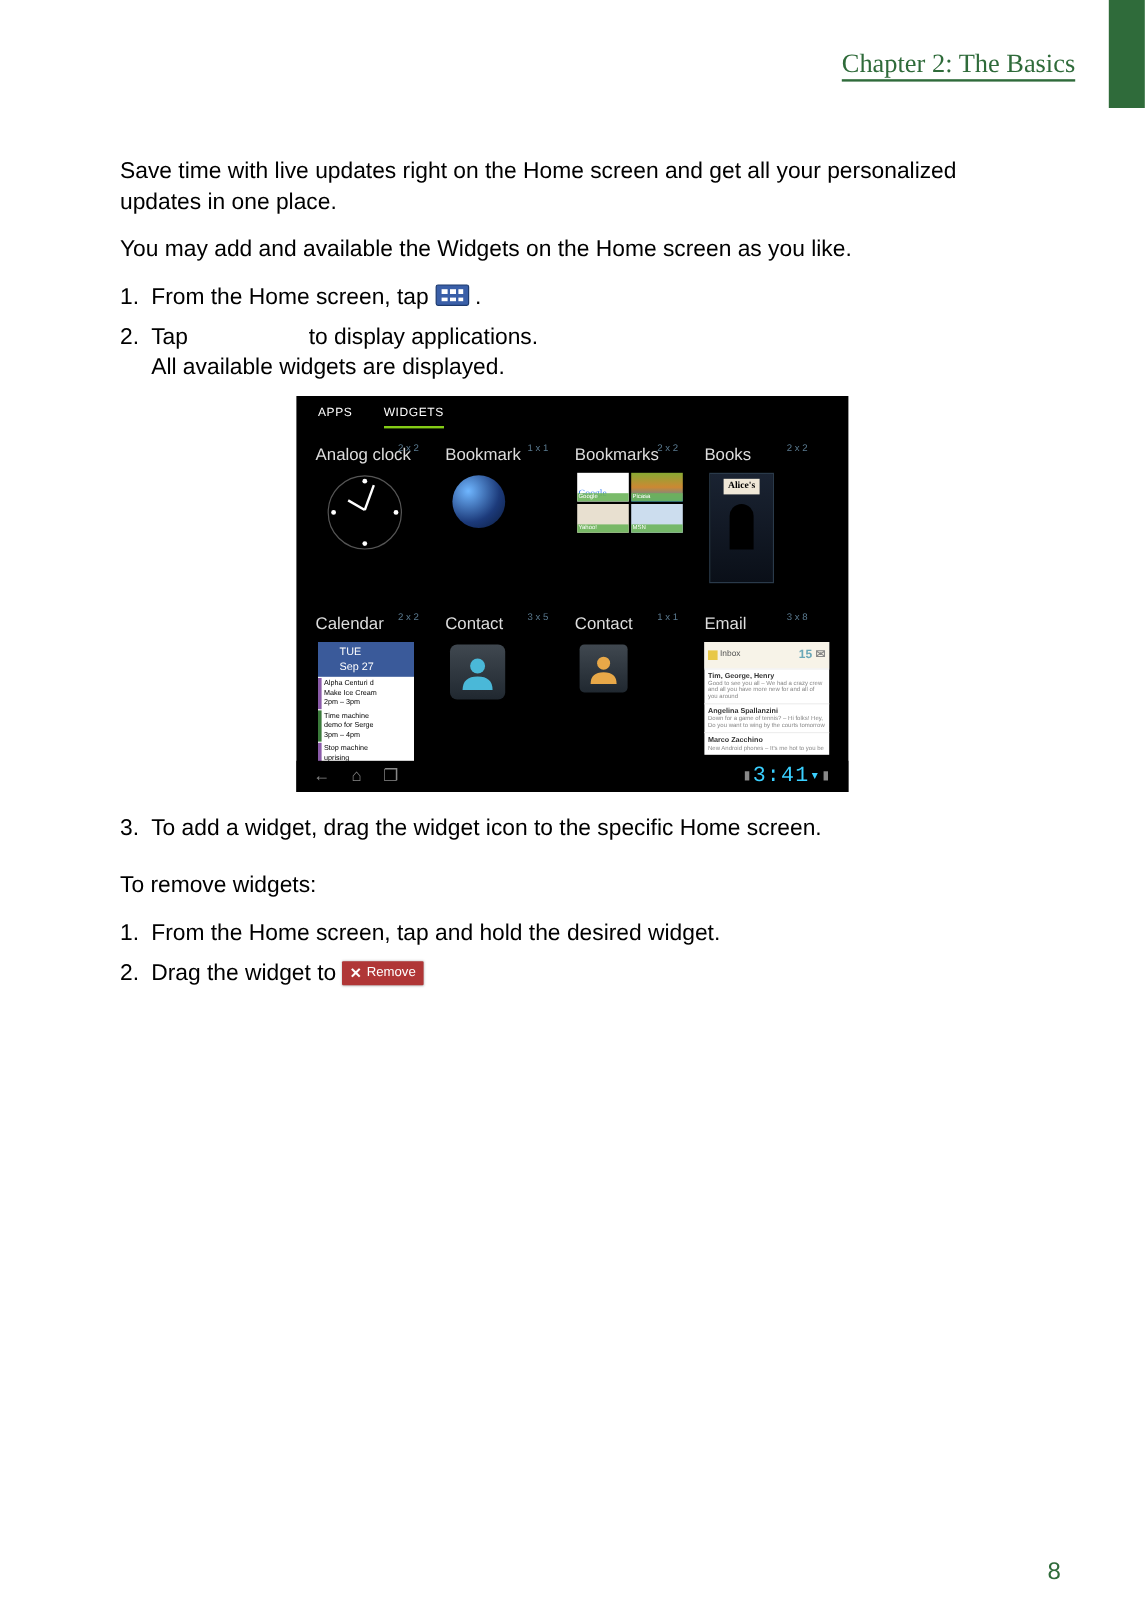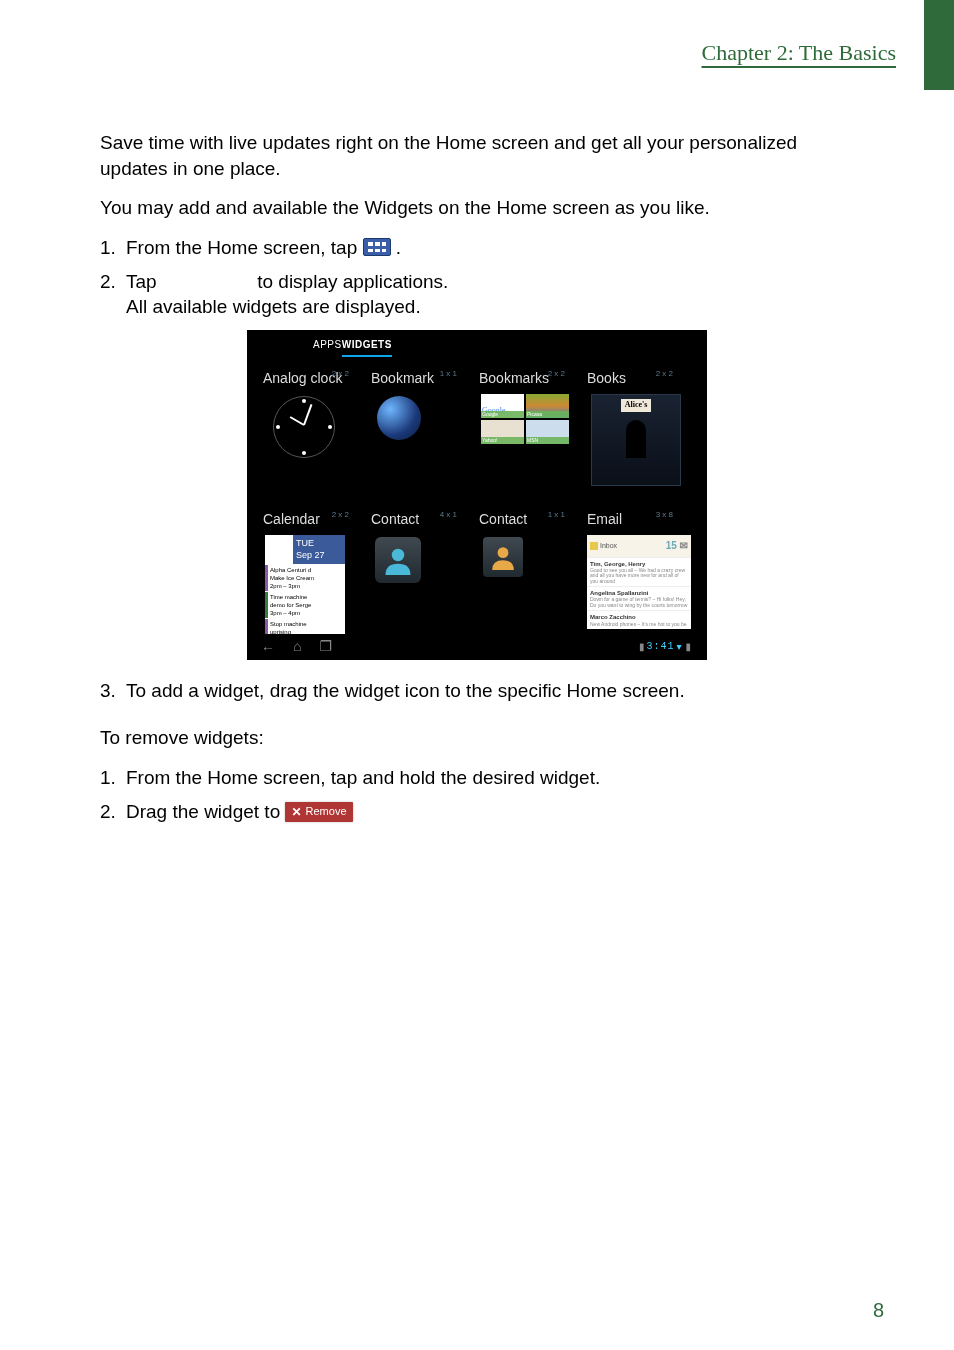--- a/index.html
+++ b/index.html
@@ -81,26 +81,26 @@
     width: 460px;
     height: 330px;
     margin: 10px auto 18px;
     background: #000;
     position: relative;
     font-size: 9px;
     color: #fff;
   }
   .shot .tabs {
     display: flex;
+    gap: 26px;
     padding: 8px 18px 6px;
     font-size: 10px;
     letter-spacing: .5px;
-    margin-left: 48px;
-  }
-  .shot .tabs .tab.active { border-bottom: 2px solid #0ea5e9; padding-bottom: 4px; font-weight: bold;}
+  }
+  .shot .tabs .tab.active { border-bottom: 2px solid #84cc16; padding-bottom: 4px; font-weight: normal;}
   .shot .grid {
     display: grid;
     grid-template-columns: repeat(4, 1fr);
     grid-auto-rows: 135px;
     gap: 6px 4px;
     padding: 6px 16px 0;
   }
   .widget-cell { position: relative; }
   .wname { font-size: 14px; color: #ddd; white-space: nowrap; }
   .wsize { position: absolute; top: 0; right: 18px; font-size: 8px; color: #5a7a90; }
@@ -130,32 +130,32 @@
     width: 88px; position: absolute; left: 2px; top: 2px;
   }
   .bk-tile {
     height: 24px; background: #fff; font-size: 5px; color: #333;
     display:flex; align-items:flex-end; padding:1px; overflow:hidden;
   }
   .bk-tile.g::before{content:"Google"; color:#4285f4; font-family:Georgia; font-size:8px; position:absolute;}
   .bk-tile span{position:absolute; bottom:0; left:0; right:0; background:rgba(107,180,90,.9); color:#fff; font-size:5px; padding:0 1px;}
   
   .book-card {
-    width: 90px; height: 92px;
+    width: 54px; height: 92px;
     background: linear-gradient(#1a2332, #0a0f18);
     border: 1px solid #2a3a4a;
     position: absolute; left: 4px; top: 2px;
     display:flex; flex-direction:column; align-items:center;
     font-family: 'Times New Roman', serif;
   }
   .book-title-plate{ background:#f0e8d8; color:#000; font-size:8px; padding:1px 4px; margin-top:4px; font-weight:bold;}
   .book-sil { width:20px; height:38px; background:#000; margin-top:8px; border-radius:10px 10px 0 0;}
   
   .cal-box{ background:#fff; color:#000; width:80px; position:absolute; left:2px; top:2px; font-size:6px;}
-  .cal-hdr{ background:#3a5a9a; color:#fff; padding:2px 3px; font-size:9px;margin-left:28px;}
+  .cal-hdr{ background:#3a5a9a; color:#fff; padding:2px 18px; font-size:9px;}
   .cal-evt{ border-left:3px solid #8a5aa8; padding:1px 2px; margin:1px 0;}
   .cal-evt.b{border-left-color:#3a7a3a;}
   
   .avatar-lg{
     width:46px;height:46px;border-radius:6px;
     background:linear-gradient(#404850,#202830);
     display:flex;align-items:center;justify-content:center;
     position:absolute; left:4px; top:4px;
   }
   .avatar-lg svg{width:30px;height:30px;}
@@ -175,21 +175,21 @@
   .email-row .from{font-size:6px;color:#333;font-weight:bold;}
   .email-row .sub{font-size:5px;color:#888;line-height:1.1;}
 
   .navbar {
     position:absolute; left:0; right:0; bottom:0; height:26px;
     display:flex; align-items:center; padding:0 14px;
     background:#000;
   }
   .navbar .nav-ico{color:#888;margin-right:18px;font-size:14px;}
   .navbar .spacer{flex:1;}
-  .navbar .clock-text{color:#3ad0ff;font-size:10px;letter-spacing:1px;font-family:'Courier New',monospace;}
+  .navbar .clock-text{color:#3ad0ff;font-size:18px;letter-spacing:1px;font-family:'Courier New',monospace;}
   .navbar .stat{color:#888;font-size:10px;margin:0 2px;}
 
   .page-num {
     position:absolute; bottom:28px; right:70px;
     color:#2f6b3a; font-size:20px;
   }
 </style>
 </head>
 <body>
 
@@ -295,21 +295,21 @@
 3pm – 4pm</div>
           <div class="cal-evt" style="white-space:pre-line;">Stop machine
 uprising
 4pm – 5pm</div>
         </div>
           </div>
       </div>
 
       <div class="widget-cell">
         <span class="wname">Contact</span>
-        <span class="wsize">4 x 1</span>
+        <span class="wsize">3 x 5</span>
         <div class="preview">
             <div class="avatar-lg">
           <svg viewBox="0 0 24 24">
                 <circle cx="12" cy="8" r="5" fill="#4ab8d8"></circle>
                 <path d="M2 24 Q2 15 12 15 Q22 15 22 24 Z" fill="#4ab8d8"></path>
               </svg>
         </div>
           </div>
       </div>
 

